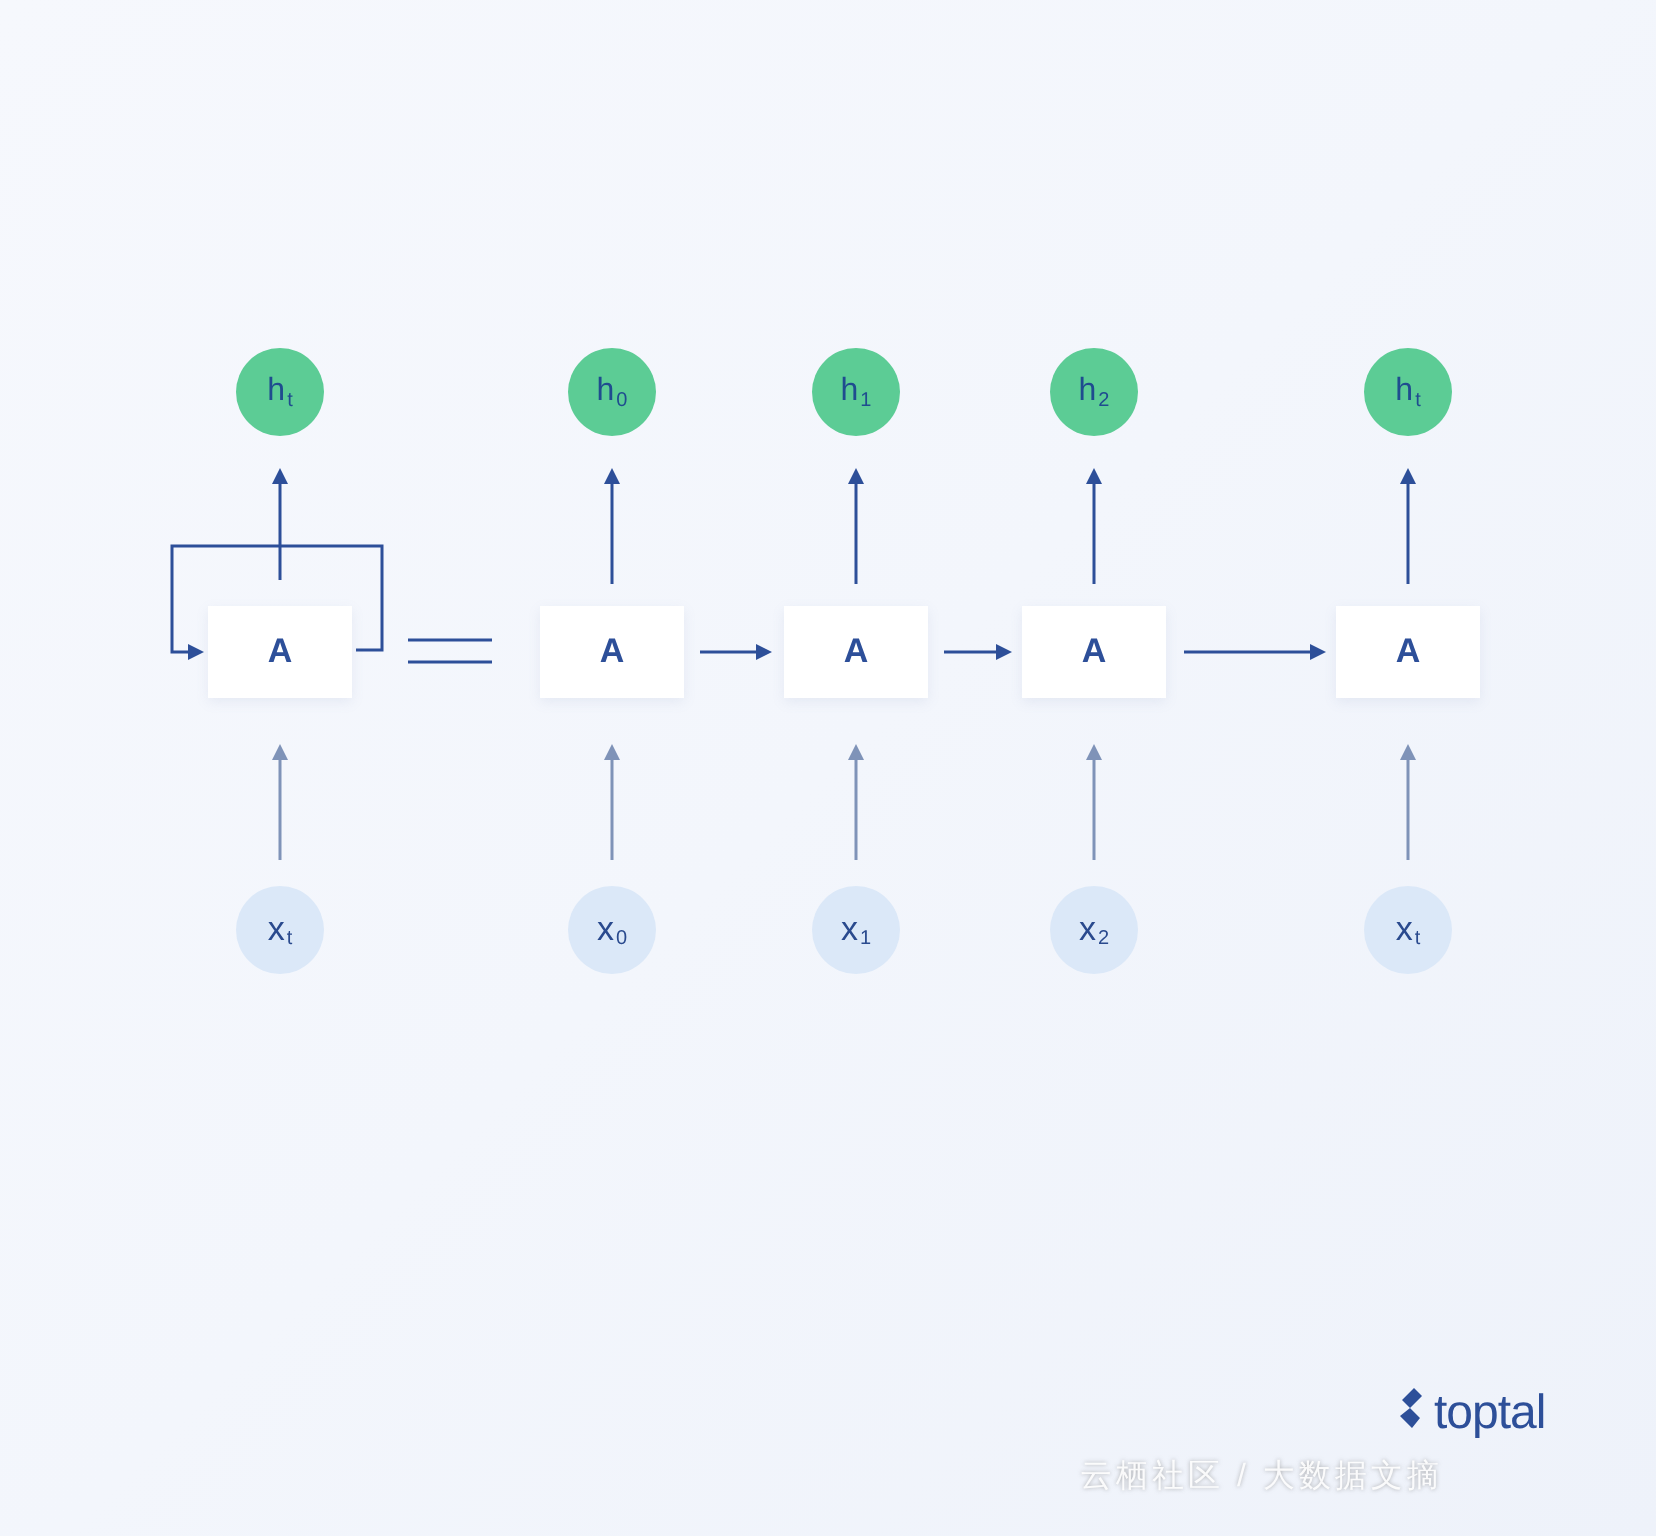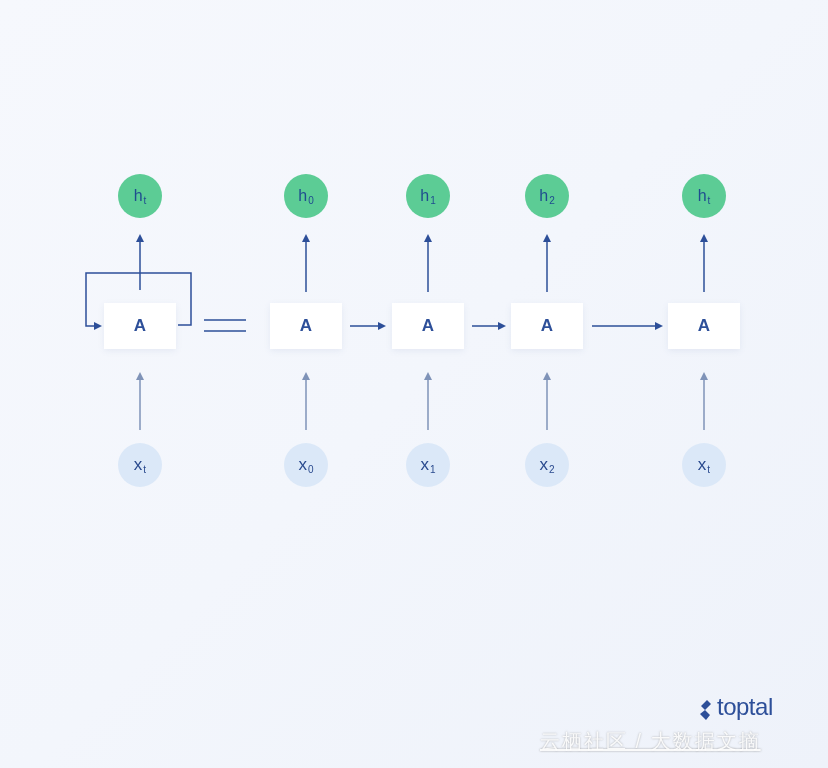--- a/index.html
+++ b/index.html
@@ -23,28 +23,28 @@
       font-size: 17px; font-weight: 500;
     }
     .sub { font-size: 10px; position: relative; top: 4px; margin-left: 1px; }
     .cell {
       position: absolute; width: 72px; height: 46px; background: #ffffff;
       box-shadow: 0 2px 6px rgba(120,140,180,0.12);
       display: flex; align-items: center; justify-content: center;
       color: #2d4f99; font-size: 17px; font-weight: bold;
     }
     .brand {
-      position: absolute; left: 697px; top: 693px; display: flex; align-items: flex-end;
+      position: absolute; left: 697px; top: 693px; display: flex; align-items: flex-start;
       color: #2d4f99; font-size: 24px; letter-spacing: -0.5px;
     }
     .brand-mark { width: 18px; height: 22px; margin-right: 2px; }
     .watermark {
-      position: absolute; left: 540px; top: 728px; font-size: 20px;
+      position: absolute; left: 540px; top: 728px; font-size: 16px;
       color: rgba(255,255,255,0.9); text-shadow: 0 0 2px rgba(120,120,120,0.6);
-      letter-spacing: 2px; white-space: nowrap; text-decoration: underline;
+      letter-spacing: 2px; white-space: nowrap;
     }
   </style>
 </head>
 <body>
 
 <div class="canvas">
 
   <svg class="wires" width="828" height="768">
     <defs>
       <marker id="ad" markerWidth="8" markerHeight="8" refX="6" refY="4" orient="auto" markerUnits="userSpaceOnUse">

